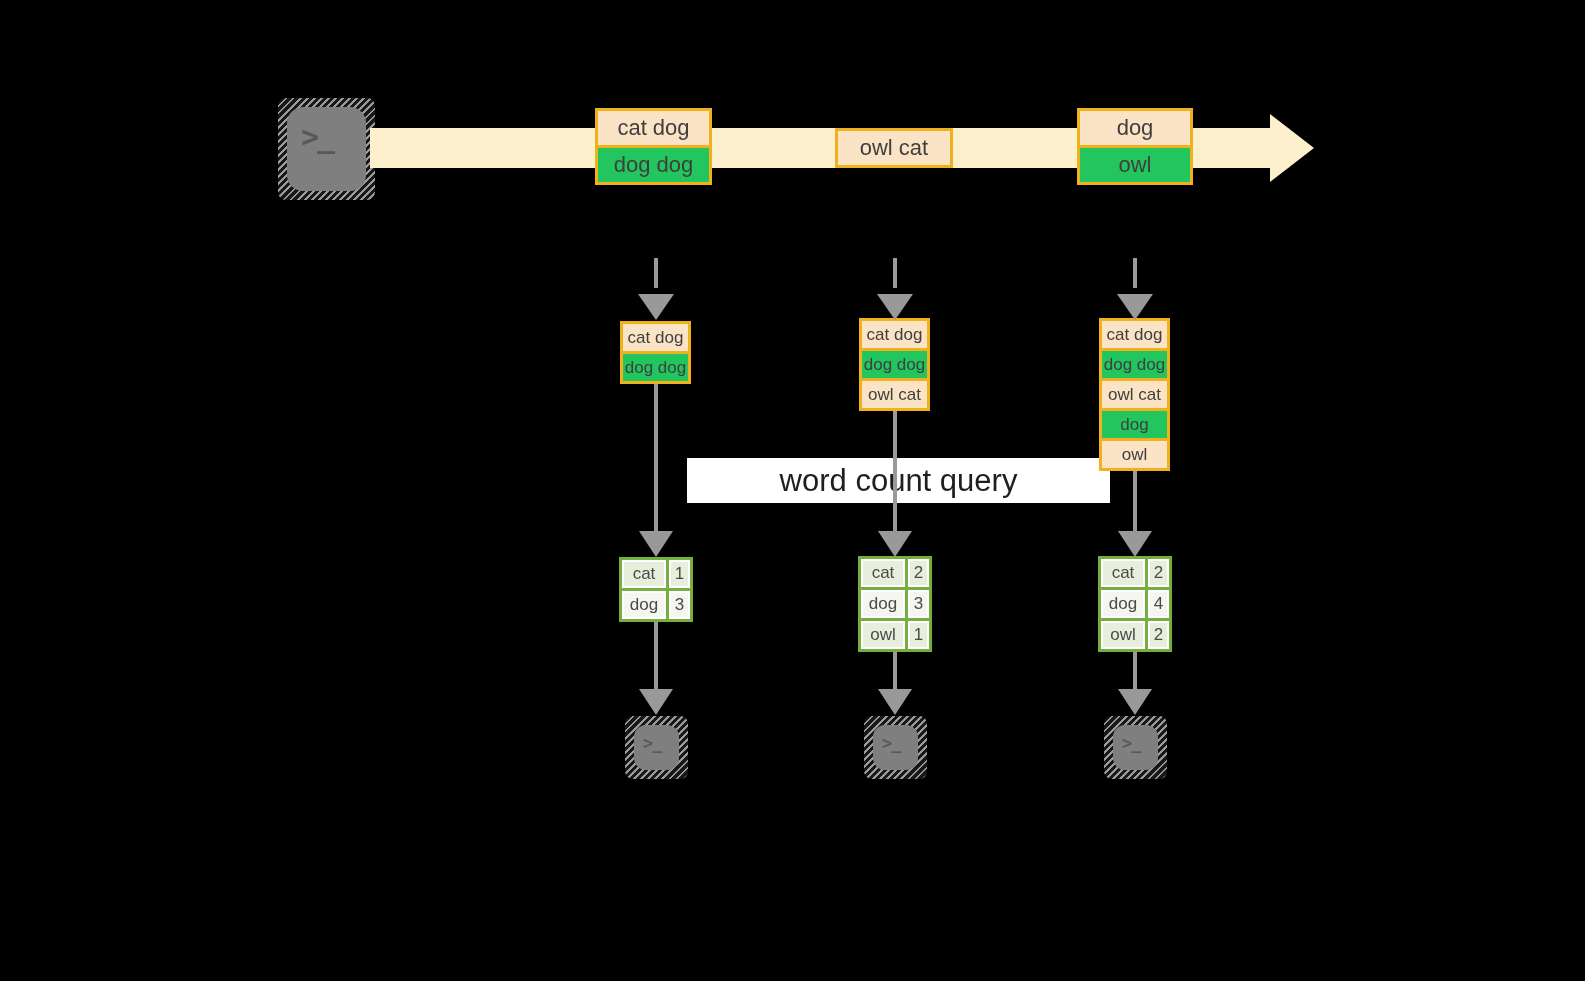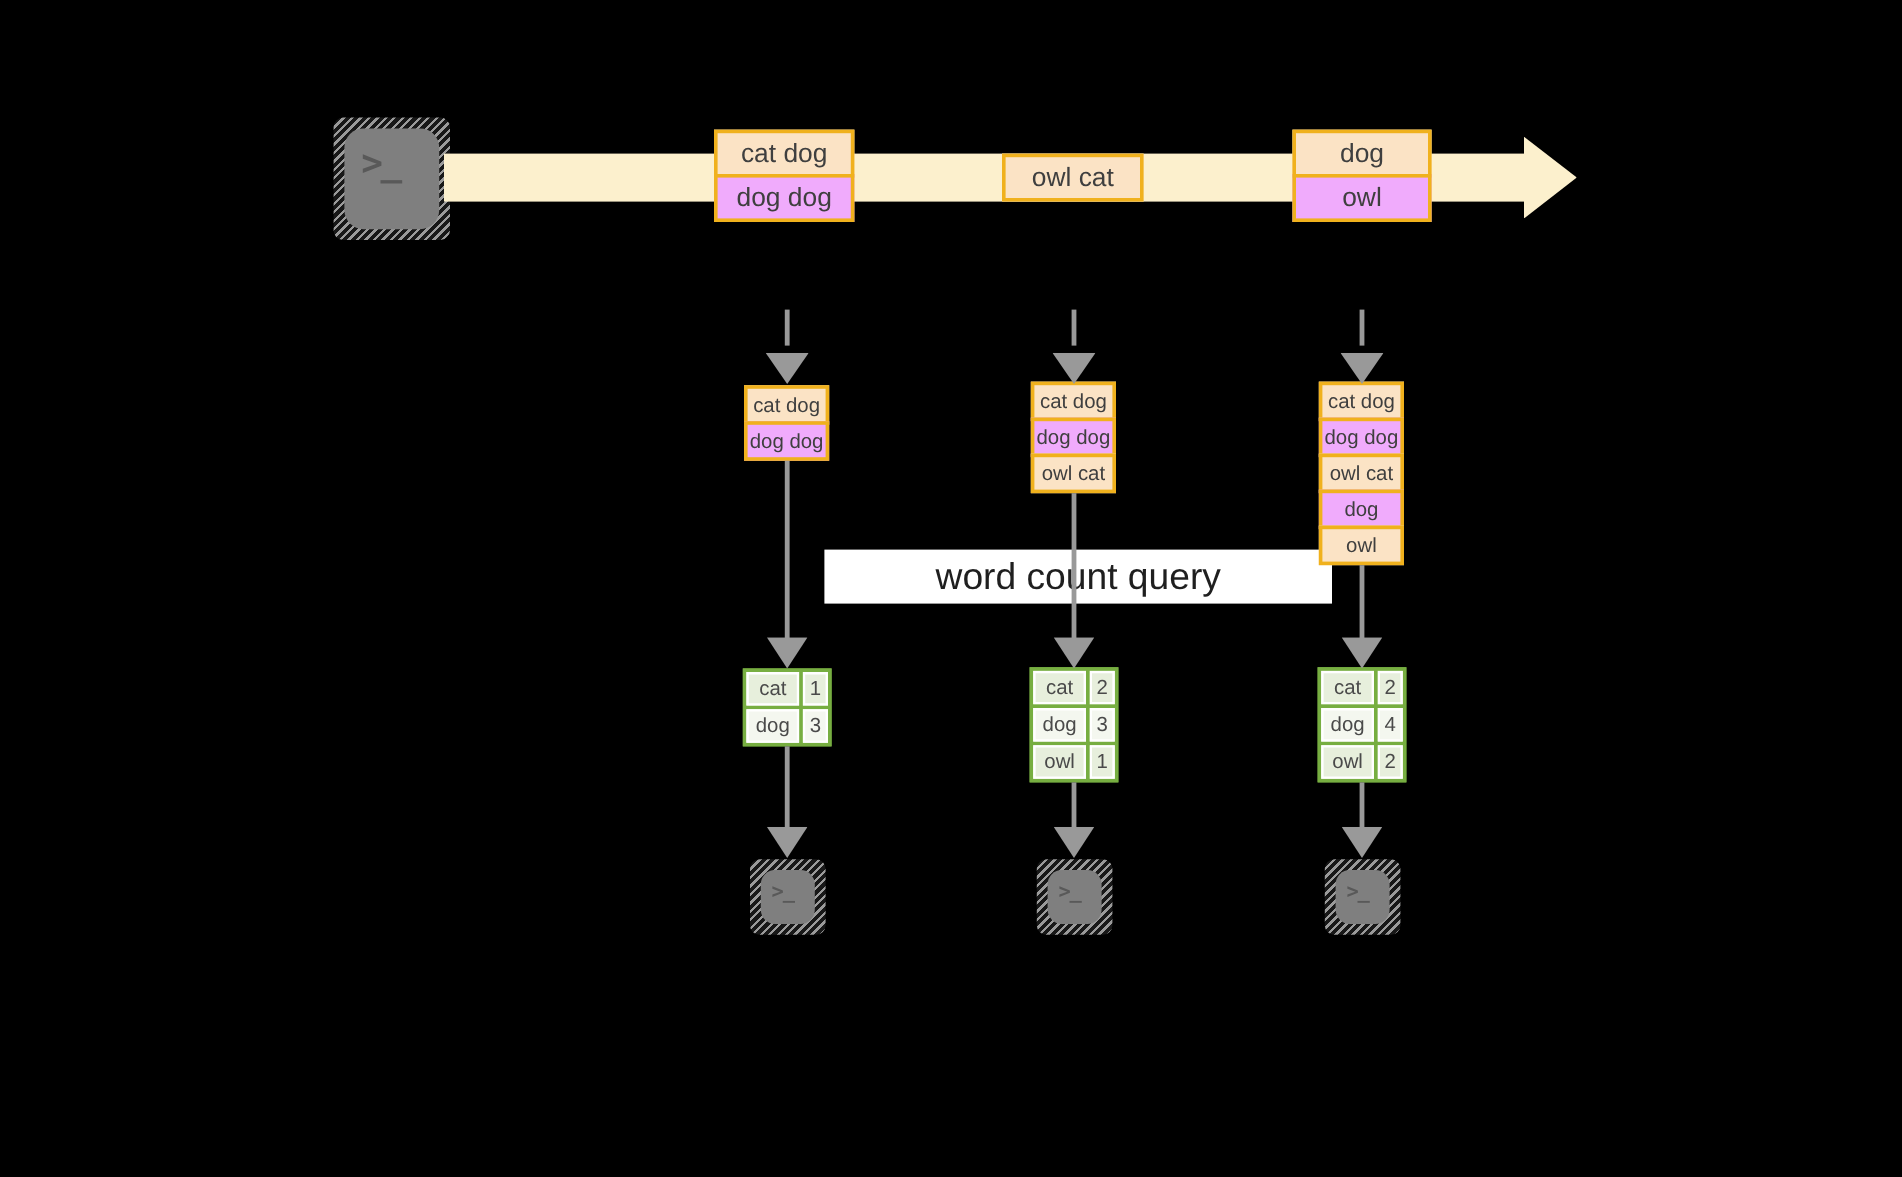--- a/index.html
+++ b/index.html
@@ -27,21 +27,21 @@
   
   .stream-band { position:absolute; left:370px; top:128px; width:902px; height:40px; background:#fcf0cd; z-index:1; }
   .stream-head { position:absolute; left:1270px; top:114px; width:44px; height:68px; background:#fcf0cd;
                  clip-path:polygon(0 0,100% 50%,0 100%); z-index:1; }
   
   .estack { position:absolute; z-index:3; }
   .ebox { height:40px; border:3px solid #f0b11d; display:flex; align-items:center; justify-content:center;
           font-size:22px; color:#3f3f3f; }
   .ebox + .ebox { margin-top:-3px; }
   .fill-a { background:#fbe3c5; }
-  .fill-b { background:#f0abfc; }
+  .fill-b { background:#22c55e; }
   
   .bstack { position:absolute; z-index:6; width:71px; }
   .bbox { height:33px; border:3px solid #f0b11d; display:flex; align-items:center; justify-content:center;
           font-size:17px; color:#3f3f3f; }
   .bbox + .bbox { margin-top:-3px; }
   
   .dash  { position:absolute; width:4px; background:#999999; z-index:2; }
   .vline { position:absolute; width:4px; background:#999999; z-index:7; }
   .head-down { position:absolute; background:#999999; clip-path:polygon(0 0,100% 0,50% 100%); z-index:7; }
   

